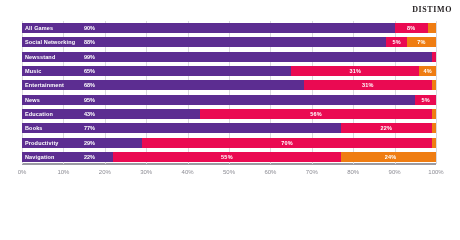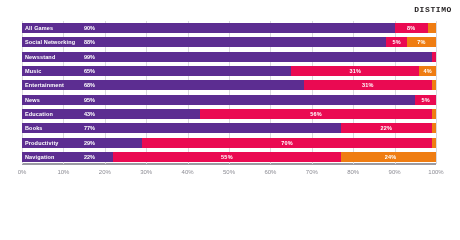--- a/index.html
+++ b/index.html
@@ -23,21 +23,21 @@
 
   
   #brand-logo {
     position: absolute;
     top: 5px;
     right: 8px;
     font-size: 8px;
     font-weight: bold;
     letter-spacing: 0.6px;
     color: #231f20;
-    font-family: Liberation Mono, monospace;
+    font-family: Liberation Serif, serif;
     line-height: 10px;
   }
 
   
   #plot-area {
     position: absolute;
     left: 22px;
     top: 21px;
     width: 414px;
     height: 143px;

